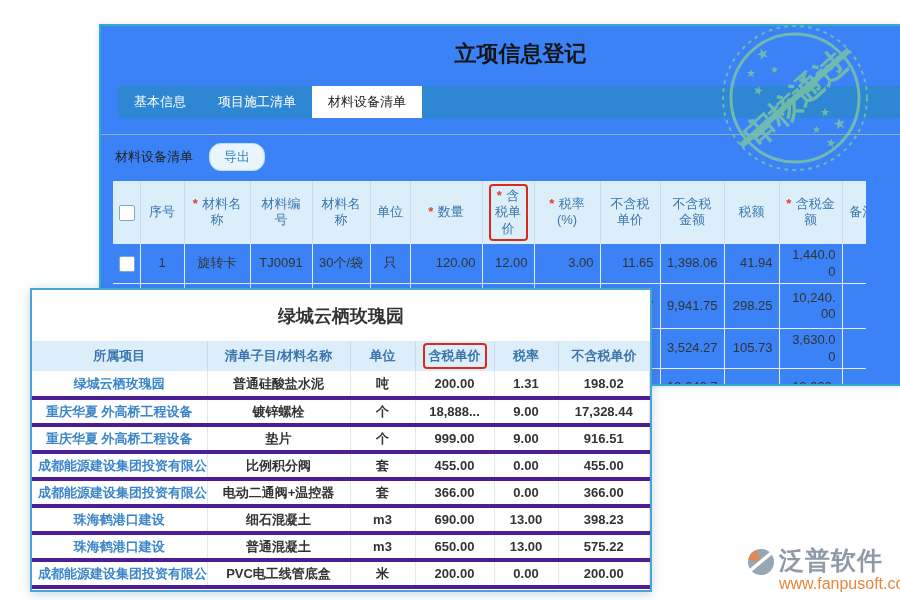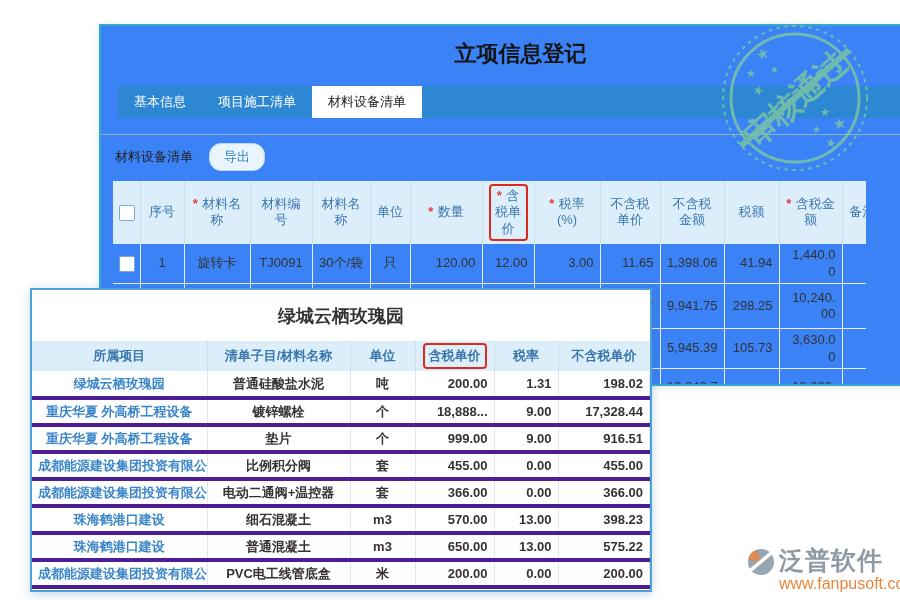--- a/index.html
+++ b/index.html
@@ -52,21 +52,21 @@
                 box-shadow:0 2px 10px rgba(60,120,160,.3);}
   .fw-title{margin:14px 0 0;text-align:center;font-size:18px;font-weight:bold;color:#333333;}
   .ftable{width:618px;margin-top:13px;}
   .ftable th,.ftable td{font-size:13px;font-weight:bold;padding:2px 6px;box-sizing:border-box;
                         overflow:hidden;}
   .ftable thead th{background:#ddeefb;color:#3b77ad;border-right:1px solid #c9ddee;
                    text-align:center;height:27px;}
   .ftable thead th:last-child{border-right:none;}
   .ftable tbody td{border-right:1px solid #dcе9f4;border-right:1px solid #dce9f4;
                    border-bottom:4px solid #4c1d95;color:#333333;text-align:center;height:27px;}
-  .ftable tbody td.num{text-align:right;}
+  .ftable tbody td.num{}
   .ftable tbody td.link{color:#3b86c9;white-space:nowrap;cursor:pointer;}
   .ftable th:nth-child(1){width:175px;} .ftable th:nth-child(2){width:143px;}
   .ftable th:nth-child(3){width:65px;}  .ftable th:nth-child(4){width:79px;}
   .ftable th:nth-child(5){width:64px;}
 
   
   .stamp{position:absolute;left:710px;top:13px;width:170px;height:170px;z-index:5;opacity:.82;
          pointer-events:none;}
 
   
@@ -145,21 +145,21 @@
             <td class="cb"></td>
             <td class=""></td>
             <td class=""></td>
             <td class=""></td>
             <td class=""></td>
             <td class=""></td>
             <td class="num"></td>
             <td class="num"></td>
             <td class="num"></td>
             <td class="num"></td>
-            <td class="num">5,945.39</td>
+            <td class="num">3,524.27</td>
             <td class="num">105.73</td>
             <td class="num">3,630.00</td>
             <td class=""></td>
           </tr>
           <tr>
             <td class="cb"></td>
             <td class=""></td>
             <td class=""></td>
             <td class=""></td>
             <td class=""></td>
@@ -250,21 +250,21 @@
           <td class="">电动二通阀+温控器</td>
           <td class="">套</td>
           <td class="num">366.00</td>
           <td class="num">0.00</td>
           <td class="num">366.00</td>
         </tr>
         <tr>
           <td class="link">珠海鹤港口建设</td>
           <td class="">细石混凝土</td>
           <td class="">m3</td>
-          <td class="num">570.00</td>
+          <td class="num">690.00</td>
           <td class="num">13.00</td>
           <td class="num">398.23</td>
         </tr>
         <tr>
           <td class="link">珠海鹤港口建设</td>
           <td class="">普通混凝土</td>
           <td class="">m3</td>
           <td class="num">650.00</td>
           <td class="num">13.00</td>
           <td class="num">575.22</td>

